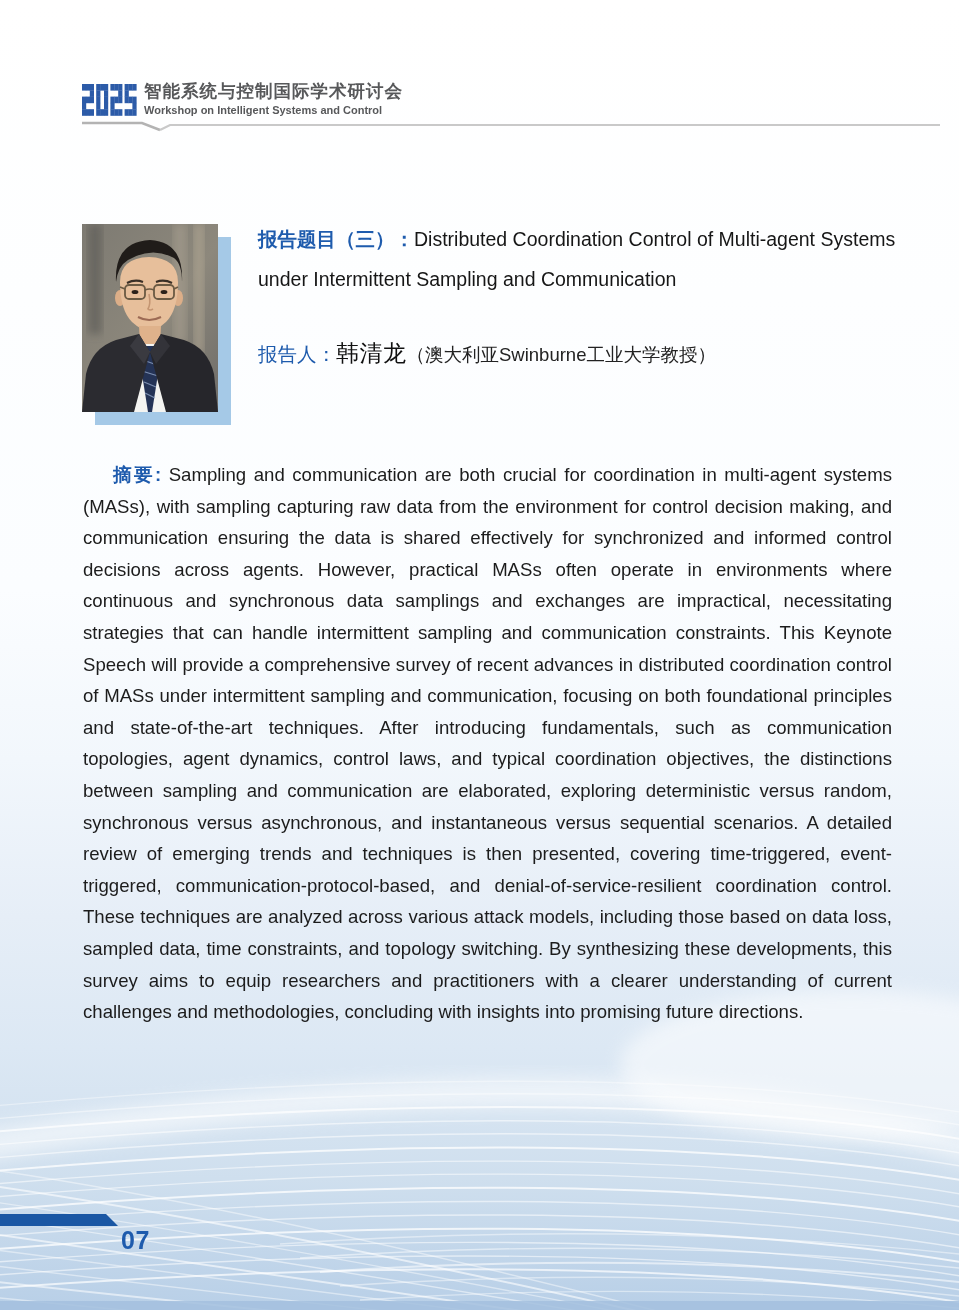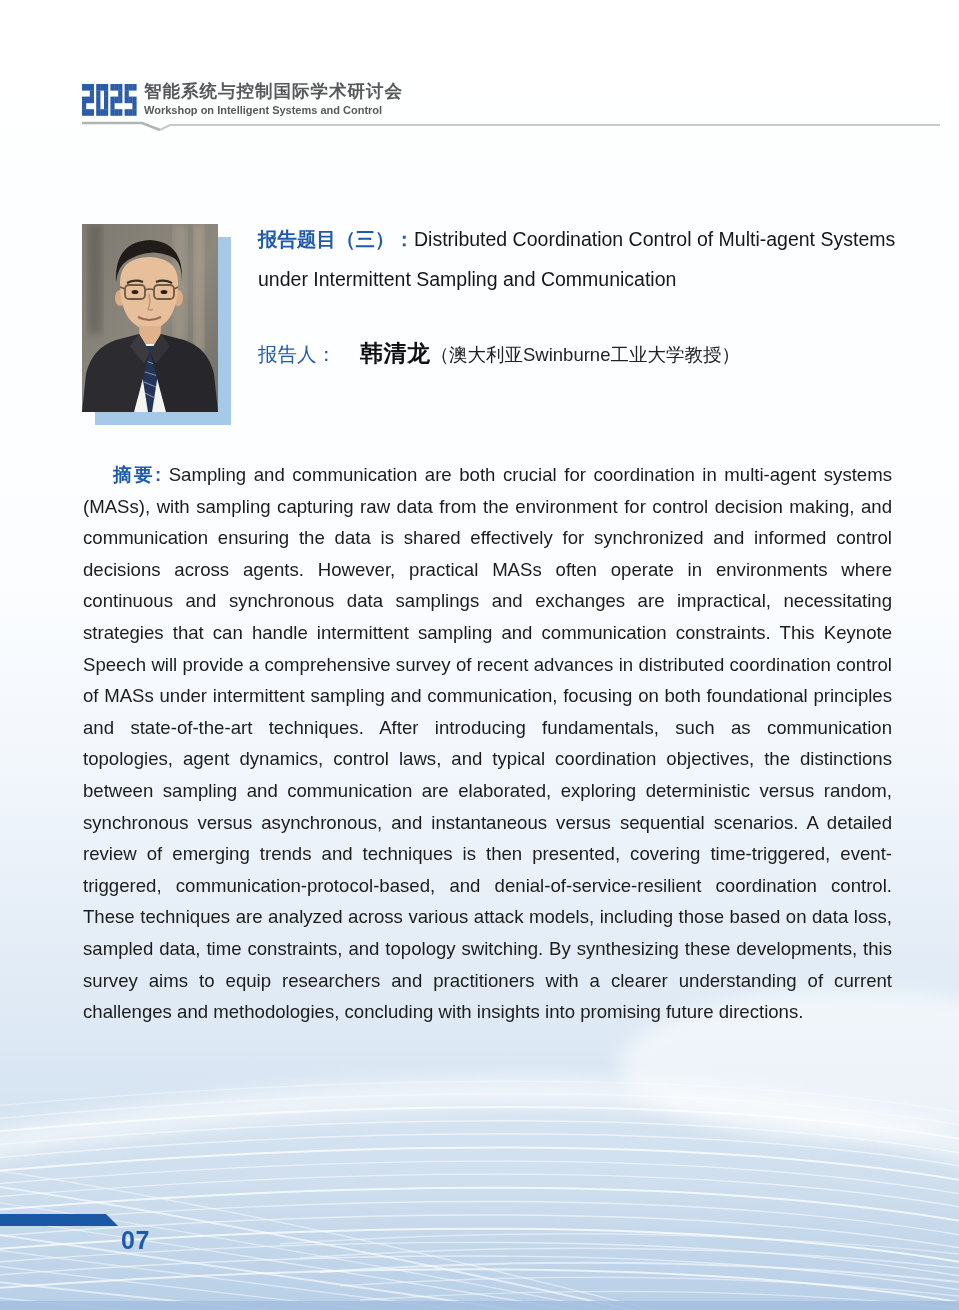--- a/index.html
+++ b/index.html
@@ -40,21 +40,21 @@
   .photo-wrap{position:absolute;left:82px;top:224px;width:150px;height:202px;z-index:2;}
   .photo-shadow{position:absolute;left:13px;top:13px;width:136px;height:188px;background:var(--photo-shadow);}
   .photo{position:absolute;left:0;top:0;width:136px;height:188px;display:block;}
   .talk-title{
     position:absolute;left:258px;top:219px;width:642px;z-index:2;
     font-size:19.5px;line-height:40px;color:#161616;
   }
   .talk-title .label{color:var(--accent);font-weight:bold;}
   .speaker-line{position:absolute;left:258px;top:338px;z-index:2;white-space:nowrap;}
   .speaker-line .label{color:var(--accent);font-weight:normal;font-size:19.5px;}
-  .speaker-line .name{color:#111;font-weight:bold;font-size:23px;letter-spacing:.5px;margin-left:24px;}
+  .speaker-line .name{color:#111;font-weight:normal;font-size:23px;letter-spacing:.5px;}
   .speaker-line .affil{color:#222;font-size:18.5px;margin-top:32px;}
   
   .abstract{
     position:absolute;left:83px;top:459px;width:809px;z-index:2;
     font-size:18.6px;line-height:31.6px;text-align:justify;color:var(--body-text);
     text-indent:30px;
   }
   .abstract .label{color:var(--accent);font-weight:bold;}
   
   .footer-bar{

